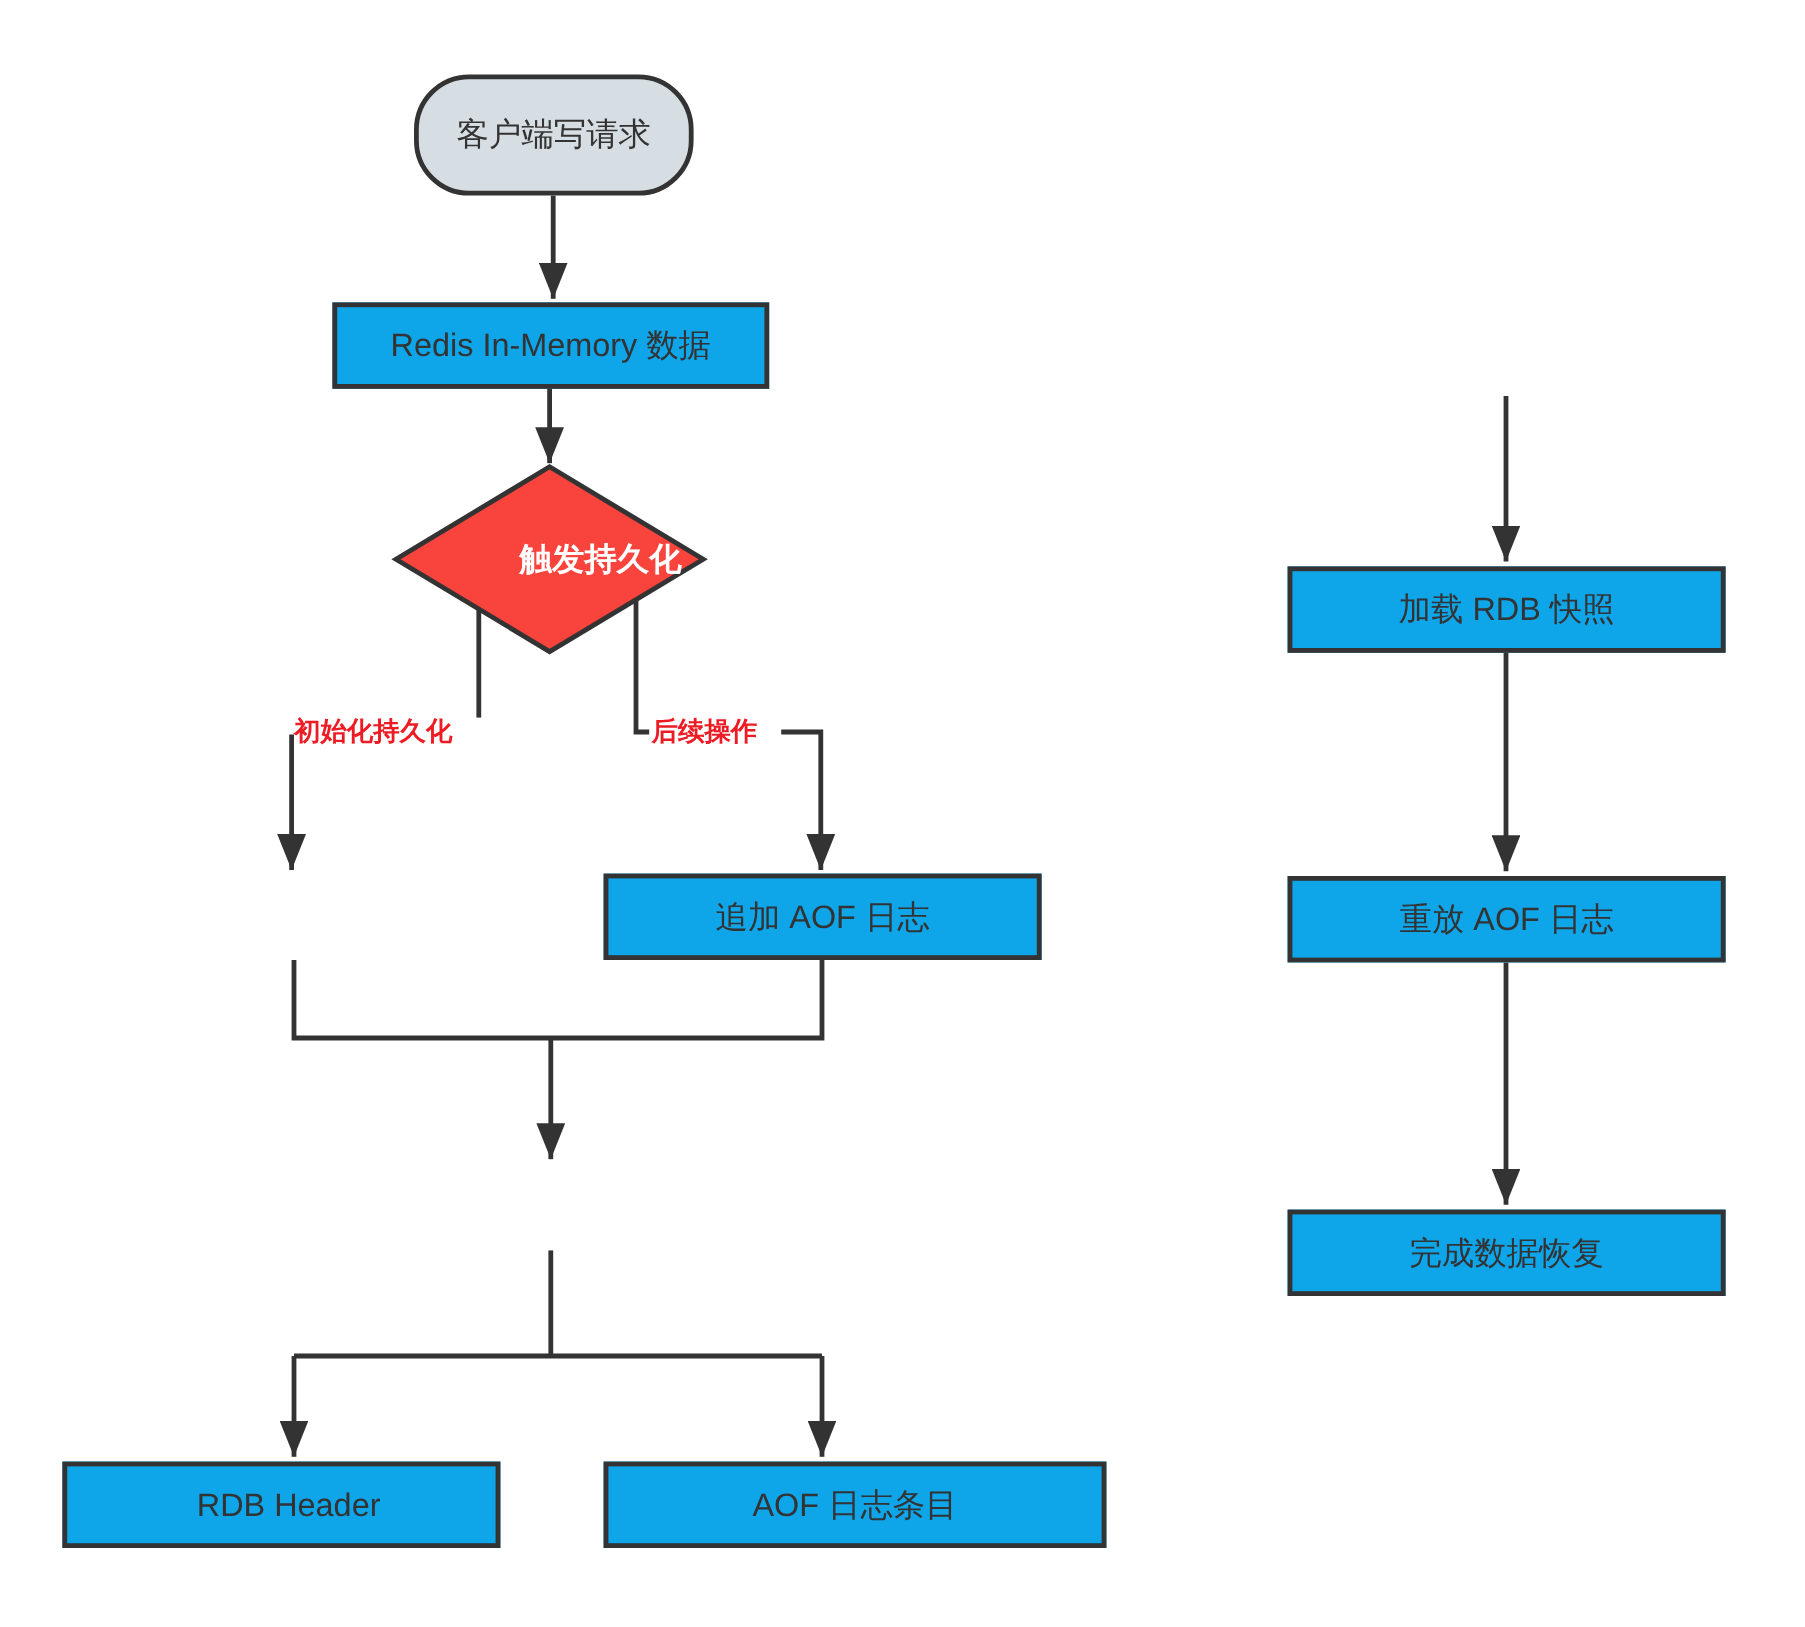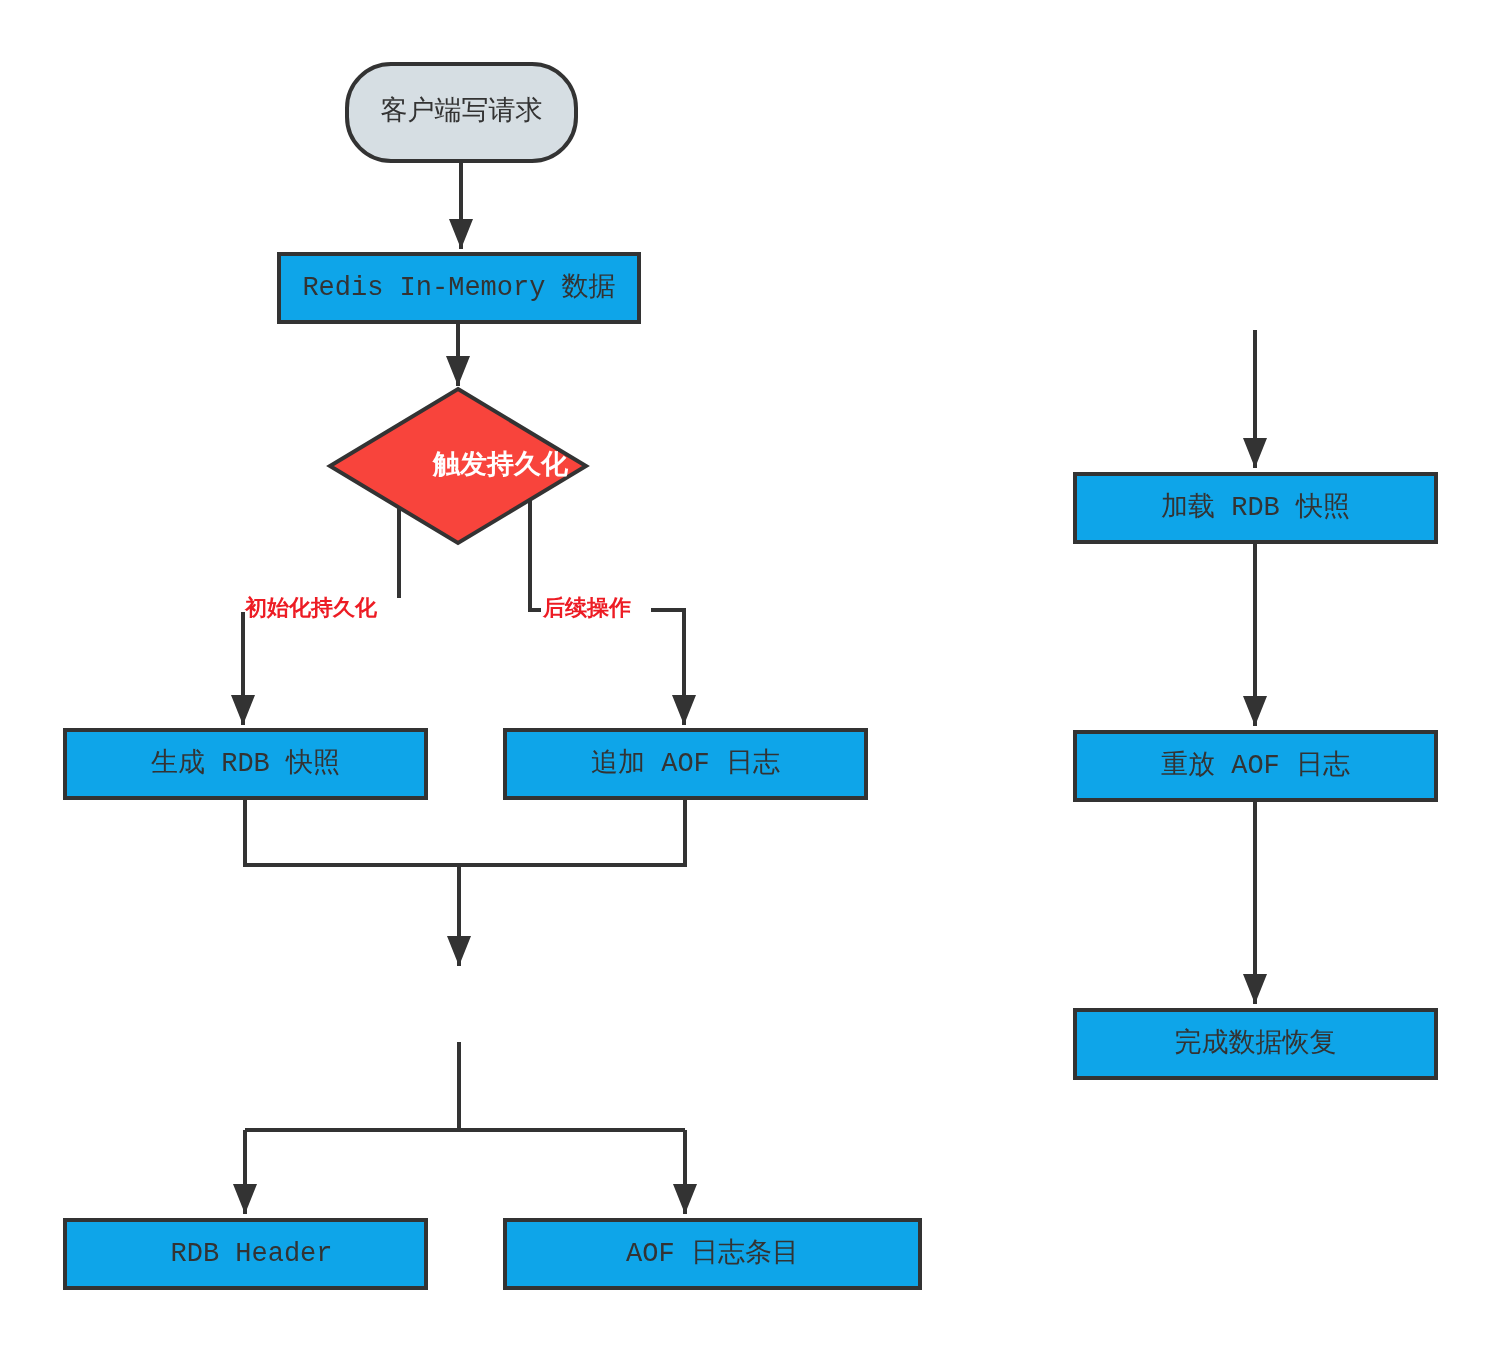--- a/index.html
+++ b/index.html
@@ -7,21 +7,20 @@
     padding: 0;
     background: #ffffff;
     font-family: "Liberation Sans", "DejaVu Sans", sans-serif;
   }
   #canvas {
     position: relative;
     width: 1504px;
     height: 1356px;
     background: #ffffff;
     overflow: hidden;
-    font-family: Liberation Mono, monospace;
   }
   #edges {
     position: absolute;
     left: 0; top: 0;
     width: 1504px;
     height: 1356px;
   }
   .node {
     position: absolute;
     box-sizing: border-box;
@@ -100,26 +99,25 @@
   <div class="node stadium" style="left:345px; top:62px; width:233px; height:101px;">客户端写请求</div>
 
   <div class="node" style="left:277px; top:252px; width:364px; height:72px;">Redis In-Memory 数据</div>
 
   <div class="decision-label" style="left:348px; top:453px; width:220px;">触发持久化</div>
 
   <div class="edge-label" style="left:245px; top:599px;">初始化持久化</div>
 
   <div class="edge-label" style="left:543px; top:599px;">后续操作</div>
 
-  <div class="node" style="left:63px; top:728px; width:365px; height:72px;">生成 RDB 快照</div>
 
   <div class="node" style="left:503px; top:728px; width:365px; height:72px;">追加 AOF 日志</div>
 
 
-  <div class="node" style="left:63px; top:1218px; width:365px; height:72px;padding-left:12px;">RDB Header</div>
+  <div class="node" style="left:52px; top:1218px; width:365px; height:72px;padding-left:12px;">RDB Header</div>
 
   <div class="node" style="left:503px; top:1218px; width:419px; height:72px;">AOF 日志条目</div>
 
 
   <div class="node" style="left:1073px; top:472px; width:365px; height:72px;">加载 RDB 快照</div>
 
   <div class="node" style="left:1073px; top:730px; width:365px; height:72px;">重放 AOF 日志</div>
 
   <div class="node" style="left:1073px; top:1008px; width:365px; height:72px;">完成数据恢复</div>
 

